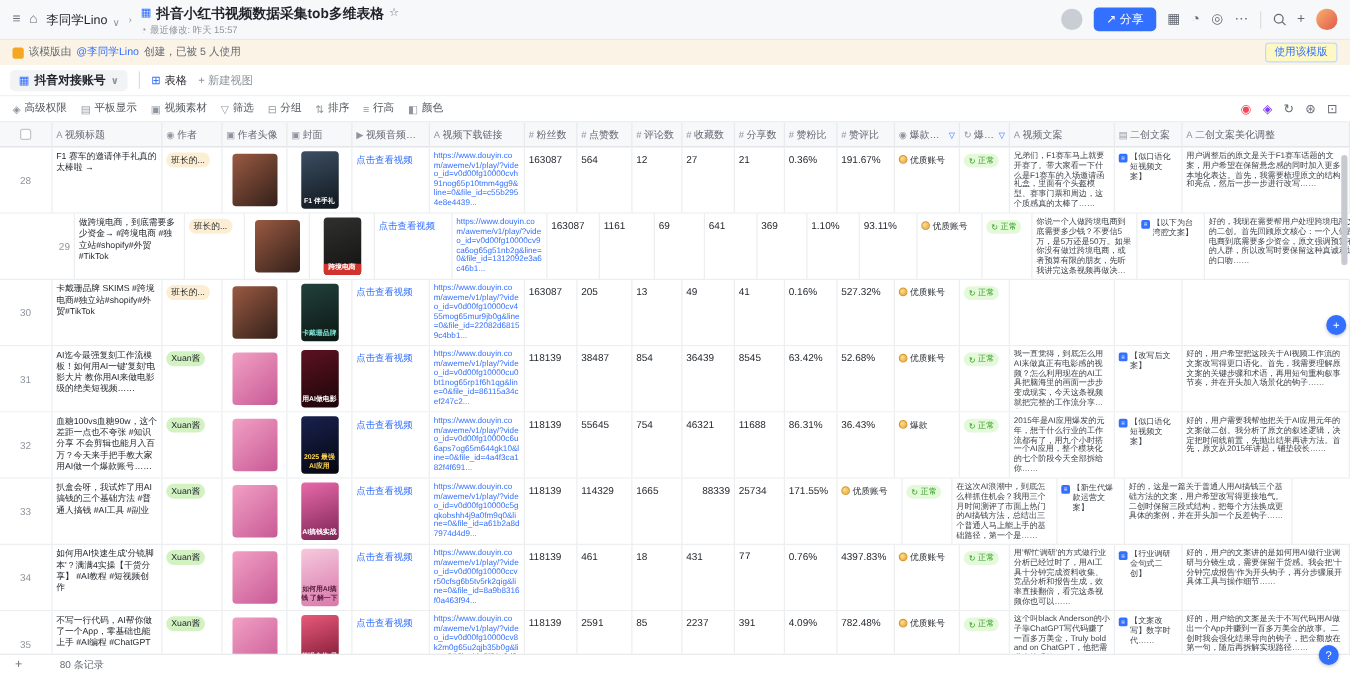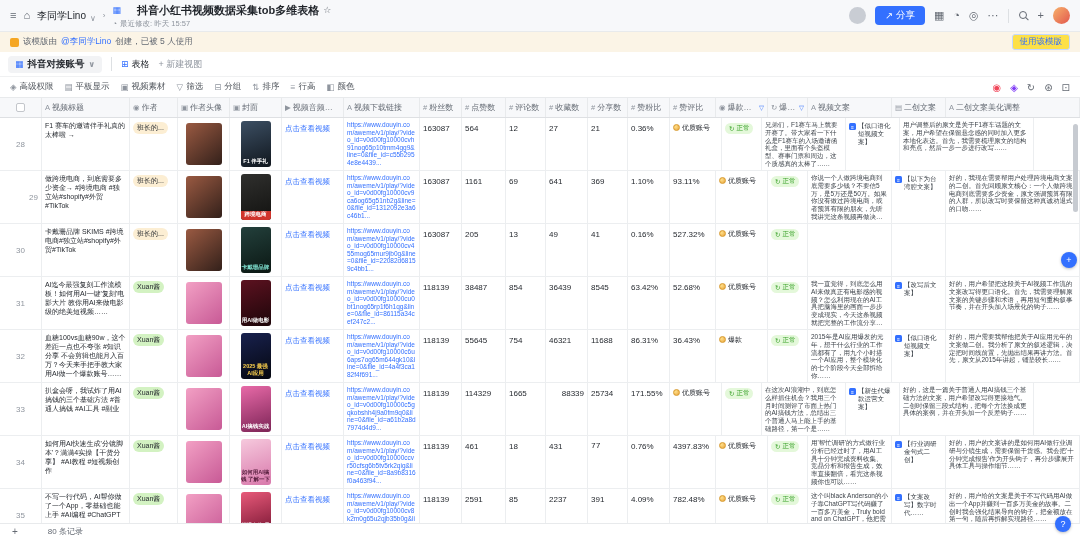--- a/index.html
+++ b/index.html
@@ -6,35 +6,35 @@
   html,body {width:1080px; height:539px; overflow:hidden;}
   body {font-family:"Liberation Sans","DejaVu Sans",sans-serif; background:#fff; color:#1f2329; font-size:10px;}
   .app {position:relative; width:1080px; height:539px; display:flex; flex-direction:column; overflow:hidden;}
   
   .topbar {flex:none; height:32px; background:#f7f8fa; border-bottom:1px solid #e8eaec; display:flex; align-items:center; padding:0 10px; gap:7px;}
   .icon-btn {color:#646a73; font-size:11px; line-height:1; cursor:pointer;}
   .crumb {display:flex; align-items:flex-end; gap:4px; font-size:10px; color:#1f2329; cursor:pointer;}
   .chev {color:#8f959e; font-size:8px;}
   .title-block {display:flex; flex-direction:column; justify-content:center; gap:1px;}
   .title-line {display:flex; align-items:center; gap:4px;}
-  .doc-title {font-size:11px; font-weight:700; white-space:nowrap;margin-left:12px;}
+  .doc-title {font-size:11px; font-weight:700; white-space:nowrap;}
   .sub-line {display:flex; align-items:center; gap:3px; font-size:7.5px; color:#8f959e;}
   .topbar-right {margin-left:auto; display:flex; align-items:center; gap:9px;}
   .avatar {width:17px; height:17px; border-radius:50%; background:#c9cdd4; flex:none;}
   .avatar.user {background:linear-gradient(135deg,#f7b26b,#e2574d);}
   .share-btn {display:flex; align-items:center; gap:3px; background:#3370ff; color:#fff; border-radius:4px; font-size:9.5px; padding:3px 10px; cursor:pointer;}
   .vdiv {width:1px; height:14px; background:#dde0e3;}
   .icon-search {position:relative; width:11px; height:11px; display:inline-block; cursor:pointer;}
   .icon-search:before {content:""; position:absolute; left:1px; top:1px; width:6px; height:6px; border:1.2px solid #646a73; border-radius:50%;}
   .icon-search:after {content:""; position:absolute; left:7.5px; top:7.5px; width:3.5px; height:1.2px; background:#646a73; transform:rotate(45deg);}
   
   .banner {flex:none; height:20px; background:#fbf4e6; display:flex; align-items:center; gap:4px; padding:0 10px; font-size:8.5px; color:#646a73;}
   .banner-icon {width:9px; height:9px; border-radius:2px; background:#f5a623; flex:none;}
   .mention {color:#3370ff; cursor:pointer;}
-  .use-template {margin-left:auto; background:#fde047; border:1px solid #c3d8ff; color:#3370ff; border-radius:3px; padding:1px 7px; font-size:8.5px; cursor:pointer;}
+  .use-template {margin-left:auto; background:#fef9c3; border:1px solid #c3d8ff; color:#3370ff; border-radius:3px; padding:1px 7px; font-size:8.5px; cursor:pointer;}
   
   .viewbar {flex:none; height:24px; display:flex; align-items:center; gap:9px; padding:0 8px; background:#fff;}
   .view-switch {display:flex; align-items:center; gap:4px; background:#f2f3f5; border-radius:4px; padding:2px 7px; font-size:9.5px; font-weight:700; cursor:pointer;}
   .grid-glyph {color:#3370ff; font-size:9px;}
   .tab-table {display:flex; align-items:center; gap:3px; font-size:9px; color:#1f2329; cursor:pointer;}
   .new-view {font-size:9px; color:#8f959e; cursor:pointer;}
   
   .toolbar {flex:none; height:22px; display:flex; align-items:center; padding:0 10px; border-top:1px solid #f0f1f2; border-bottom:1px solid #e8eaec; font-size:8.5px; color:#51565d;}
   #toolbar-items {display:flex; align-items:center; gap:11px;}
   .tool-item {display:flex; align-items:center; gap:3px; cursor:pointer; white-space:nowrap;}
@@ -296,20 +296,21 @@
           <div class="gcell col-link" style="width: 62px;"><span class="lnk">点击查看视频</span></div>
           <div class="gcell col-url" style="width: 76px;">
             <span class="urlv clamp6">https://www.douyin.com/aweme/v1/play/?video_id=v0d00fg10000cvh91nog65p10tmm4gg9&amp;line=0&amp;file_id=c55b2954e8e4439...</span>
           </div>
           <div class="gcell col-num" style="width: 42px;"><span class="numv">163087</span></div>
           <div class="gcell col-num" style="width: 44px;"><span class="numv">564</span></div>
           <div class="gcell col-num" style="width: 40px;"><span class="numv">12</span></div>
           <div class="gcell col-num" style="width: 42px;"><span class="numv">27</span></div>
           <div class="gcell col-num" style="width: 40px;"><span class="numv">21</span></div>
           <div class="gcell col-num" style="width: 42px;"><span class="numv">0.36%</span></div>
+          <div class="gcell col-num" style="width: 46px;"><span class="numv">191.67%</span></div>
           <div class="gcell col-rating" style="width: 52px;">
             <span class="medal"></span>
             <span class="ratingv">优质账号</span>
           </div>
           <div class="gcell col-status" style="width: 40px;">
             <span class="status-pill">
               <span>↻</span>
               <span>正常</span>
             </span>
           </div>
@@ -318,21 +319,21 @@
           </div>
           <div class="gcell col-tagtext" style="width: 54px;">
             <span class="tagbox">≡</span>
             <span class="t-tag clamp5">【似口语化短视频文案】</span>
           </div>
           <div class="gcell col-longtext" style="width: 134px;">
             <span class="t-long clamp6">用户调整后的原文是关于F1赛车话题的文案，用户希望在保留悬念感的同时加入更多本地化表达。首先，我需要梳理原文的结构和亮点，然后一步一步进行改写……</span>
           </div>
         </div>
         <div class="grow">
-          <div class="gcell col-rownum" style="width: 42px; justify-content: flex-end;">
+          <div class="gcell col-rownum" style="width: 60px; justify-content: flex-end;">
             <span class="rnum">29</span>
           </div>
           <div class="gcell col-text" style="width: 88px;">
             <span class="t-title clamp5">做跨境电商，到底需要多少资金→ #跨境电商 #独立站#shopify#外贸 #TikTok</span>
           </div>
           <div class="gcell col-pill" style="width: 48px;"><span class="pill" style="background: rgb(252, 238, 211);">班长的...</span></div>
           <div class="gcell col-avatar" style="width: 52px;">
             <span class="thumb av" style="background: linear-gradient(140deg, rgb(154, 90, 66), rgb(51, 32, 26));"></span>
           </div>
           <div class="gcell col-cover" style="width: 52px;">

